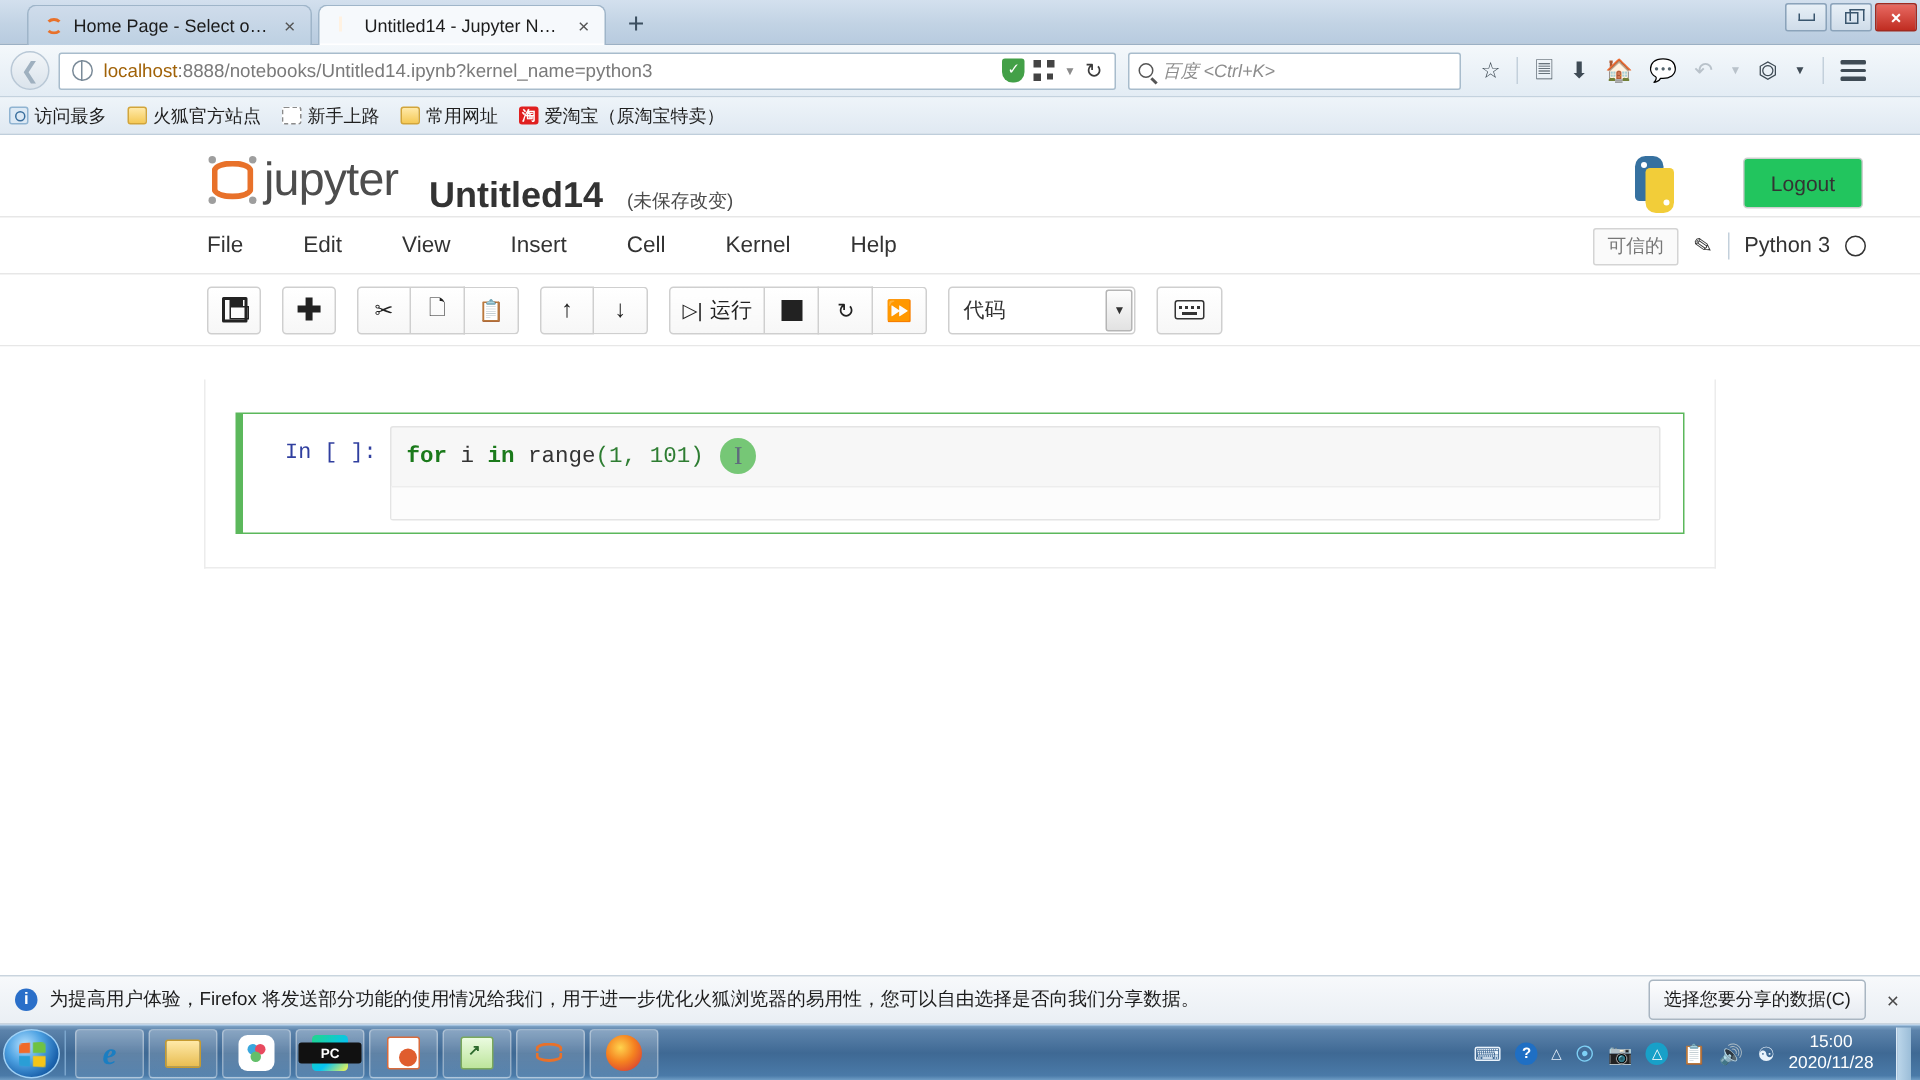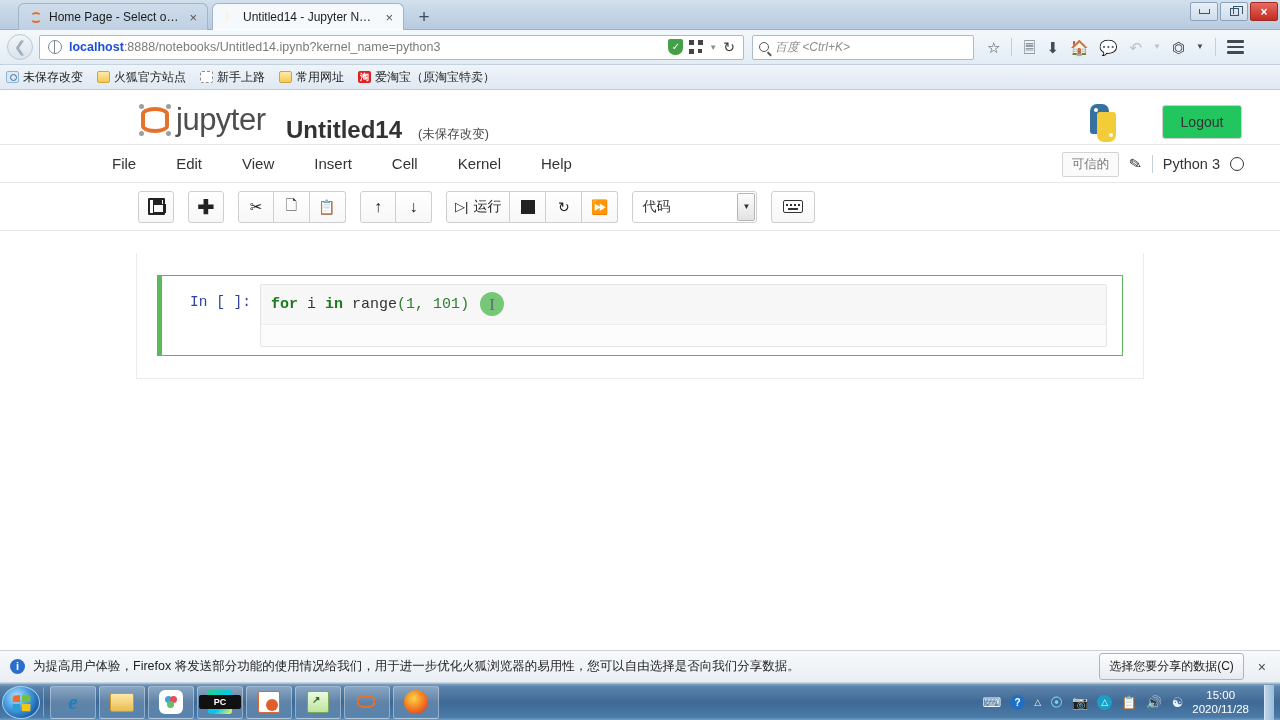--- a/index.html
+++ b/index.html
@@ -92,21 +92,21 @@
     background: #fff; border: 1px solid #a8bccc; border-radius: 2px;
     display: flex; align-items: center; padding: 0 4px;
   }
   .globe {
     width: 14px; height: 14px; border-radius: 50%;
     border: 1.5px solid #7b8b99; margin: 0 7px 0 4px; position: relative; flex:0 0 14px;
   }
   .globe:after{ content:""; position:absolute; left:5px; top:-1.5px; width:2px; height:14px;
                border-left:1.5px solid #7b8b99; }
   .url { font-size: 12.5px; color: #7a7a7a; white-space: nowrap; flex:1; }
-  .url b { color: #1d4ed8; font-weight: 700; }
+  .url b { color: #a16207; font-weight: 400; }
   .urlicons { display: flex; align-items: center; gap: 6px; padding-right: 4px; }
   .shield {
     width: 15px; height: 16px; background: #43a047; position: relative;
     border-radius: 2px 2px 7px 7px;
   }
   .shield:after { content:"✓"; position:absolute; inset:0; color:#fff; font-size:10px;
                   text-align:center; line-height:16px; }
   .qrgrid { width: 14px; height: 14px;
     background:
       linear-gradient(#444 0 0) 0 0/5px 5px no-repeat,
@@ -175,21 +175,21 @@
   .pydot { position:absolute; width:4px; height:4px; border-radius:50%; background:#fff; }
   .logoutbtn {
     position:absolute; right:38px; top:15px; width:80px; height:34px;
     border:1px solid #cfcfcf; border-radius:3px; background:#22c55e;
     display:flex; align-items:center; justify-content:center;
     font-size:14px; color:#333;
   }
 
   .jmenubar {
     position:relative; height:38px; border-bottom:1px solid #e7e7e7;
-    display:flex; align-items:center; padding-left:92px; gap:0px;
+    display:flex; align-items:center; padding-left:118px; gap:0px;
   }
   .jmenu { padding:0 20px; font-size:15px; color:#333; line-height:38px; }
   .jmenu-right { position:absolute; right:36px; top:0; height:38px; display:flex; align-items:center; gap:10px;}
   .trusted {
     border:1px solid #d4d4d4; background:#fafafa; color:#777;
     font-size:12.5px; padding:3px 9px; border-radius:2px;
   }
   .pencil { font-size:15px; color:#333; transform: rotate(-10deg); }
   .kname { font-size:14.5px; color:#333; }
   .kcircle { width:14px; height:14px; border:1.7px solid #333; border-radius:50%; }
@@ -394,21 +394,21 @@
           <span></span>
           <span></span>
           <span></span>
         </span>
     </div>
   </div>
 
   <div class="bmbar">
     <div class="bm">
       <span class="bm-ico ico-most"></span>
-      <span>未保存改变</span>
+      <span>访问最多</span>
     </div>
     <div class="bm">
       <span class="bm-ico ico-folder"></span>
       <span>火狐官方站点</span>
     </div>
     <div class="bm">
       <span class="bm-ico ico-dash"></span>
       <span>新手上路</span>
     </div>
     <div class="bm">

